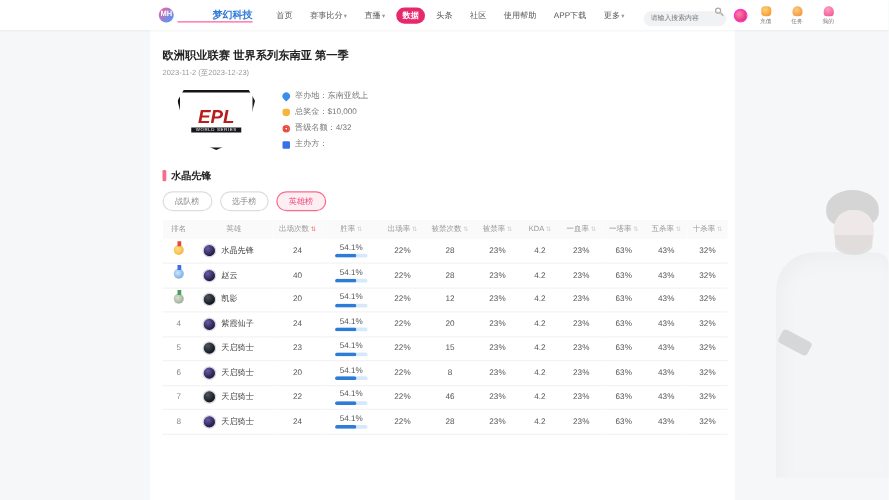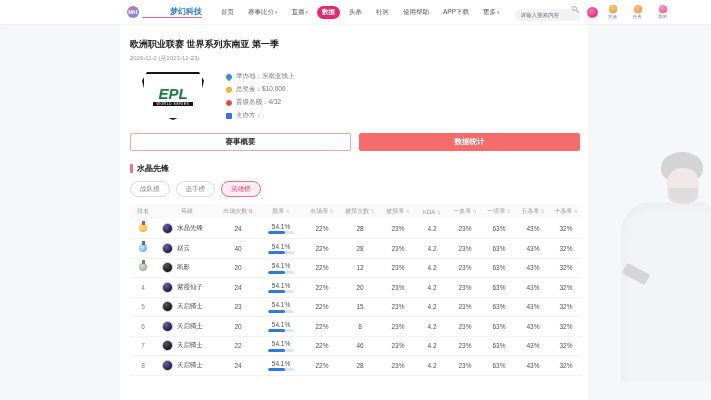--- a/index.html
+++ b/index.html
@@ -36,21 +36,21 @@
   .p-torso { position:absolute; right:0; top:62px; width:90px; height:180px; background:#e9e9ea; border-radius:30px 10px 0 0; box-shadow:inset 4px 6px 10px rgba(160,160,170,.5); }
   .p-band { position:absolute; right:62px; top:128px; width:26px; height:12px; background:#333; transform:rotate(28deg); border-radius:3px; }
 
   
   .card { position:absolute; left:120px; top:24px; width:468px; height:376px; background:#fff; padding:8px 8px 0 10px; }
   .evt-title { font-size:9px; font-weight:bold; color:#222; margin-top:6px; }
   .evt-date { font-size:6px; color:#999; margin-top:3px; }
   .evt-head { display:flex; margin-top:6px; }
   .badge-wrap { width:86px; height:54px; display:flex; align-items:center; justify-content:center; }
   .epl-shield { width:62px; height:48px; border:2px solid #15151a; clip-path:polygon(8% 0,92% 0,100% 18%,88% 78%,50% 100%,12% 78%,0 18%); background:#fff; display:flex; flex-direction:column; align-items:center; justify-content:center; }
-  .epl-text { font-size:15px; font-weight:900; font-style:italic; color:#15803d; letter-spacing:0; line-height:14px; }
+  .epl-text { font-size:15px; font-weight:900; font-style:italic; color:#b91c1c; letter-spacing:0; line-height:14px; }
   .epl-sub { font-size:3.5px; background:#15151a; color:#fff; padding:0 4px; letter-spacing:.5px; margin-top:1px; }
   .info-list { margin-left:10px; display:flex; flex-direction:column; justify-content:center; gap:4px; }
   .info-row { display:flex; align-items:center; gap:4px; font-size:6.5px; color:#777; }
   .info-ico { width:6px; height:6px; border-radius:50%; flex:none; }
   .ico-loc { background:#3a8ee6; border-radius:50% 50% 50% 0; transform:rotate(-45deg); }
   .ico-trophy { background:#f5b63c; border-radius:2px 2px 50% 50%; }
   .ico-target { background:radial-gradient(circle,#fff 20%,#e6483d 25%); border:1px solid #e6483d; }
   .ico-org { background:#3a6fe6; border-radius:1px; }
 
   .big-tabs { display:flex; gap:8px; margin-top:10px; }
@@ -162,24 +162,20 @@
           <span class="info-ico ico-target"></span>
           <span>晋级名额：4/32</span>
         </div>
         <div class="info-row">
           <span class="info-ico ico-org"></span>
           <span>主办方：</span>
         </div>
       </div>
   </div>
 
-  <div class="big-tabs" id="big-tabs">
-      <div class="big-tab inactive">赛事概要</div>
-      <div class="big-tab active">数据统计</div>
-    </div>
 
   <div class="sec-title">
     <span class="sec-bar"></span>
     <span>水晶先锋</span>
   </div>
 
   <div class="sub-tabs" id="sub-tabs">
       <div class="sub-tab">战队榜</div>
       <div class="sub-tab">选手榜</div>
       <div class="sub-tab active">英雄榜</div>

